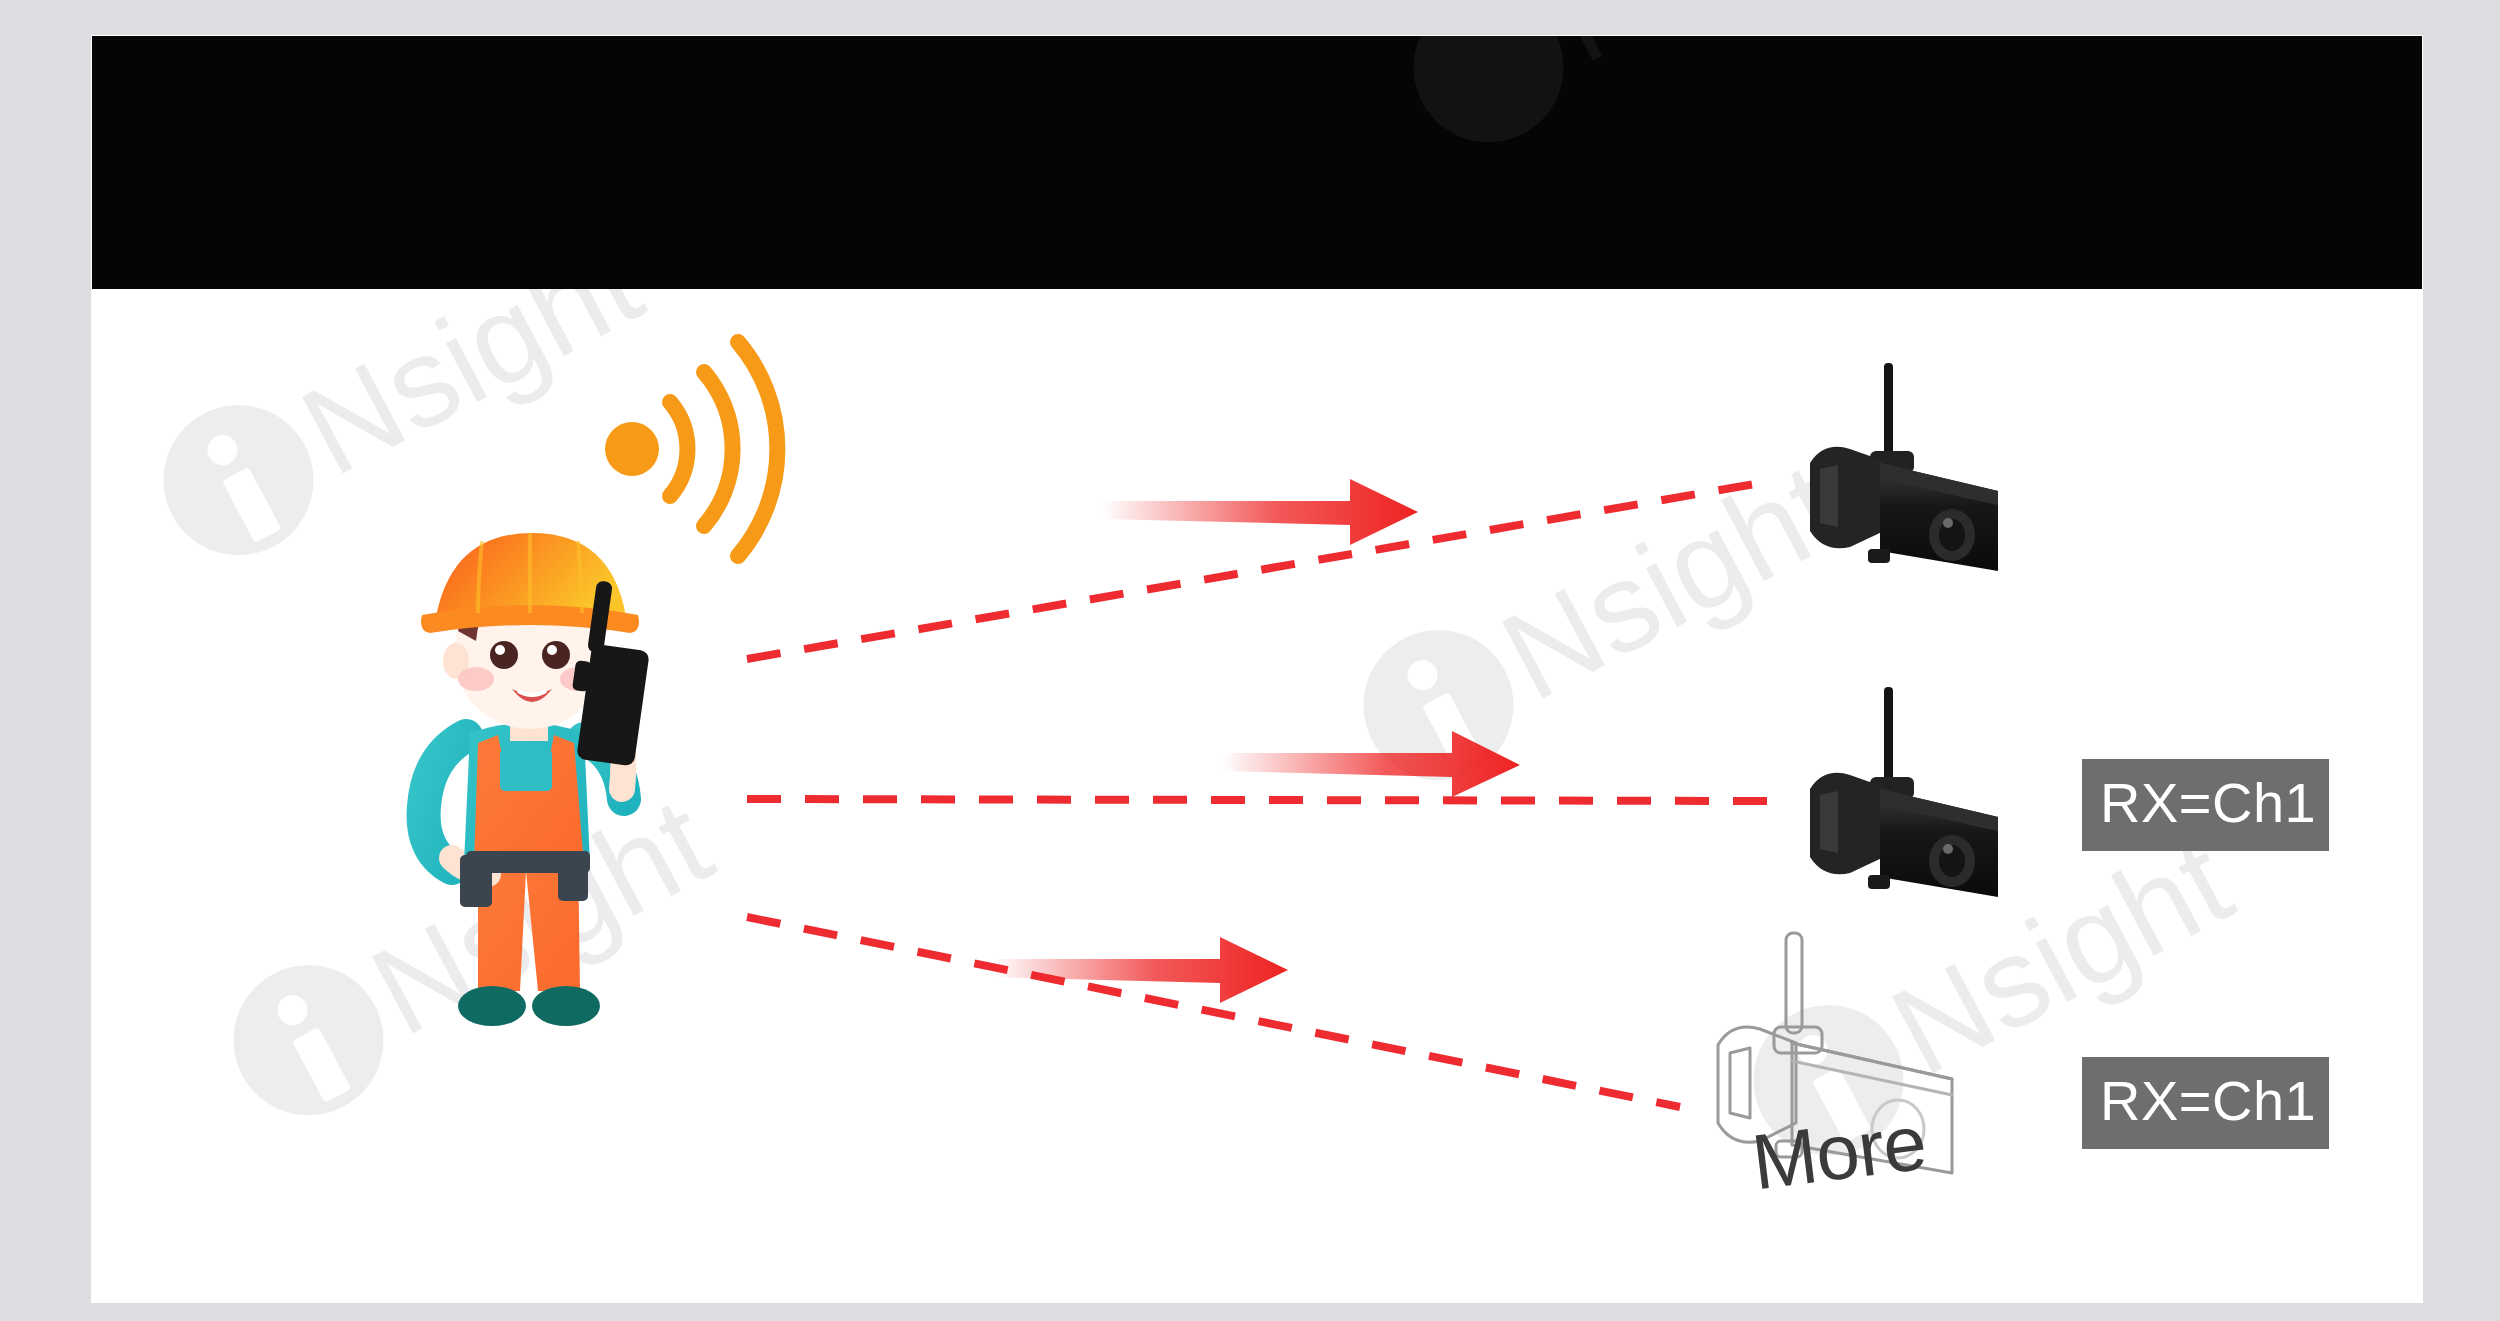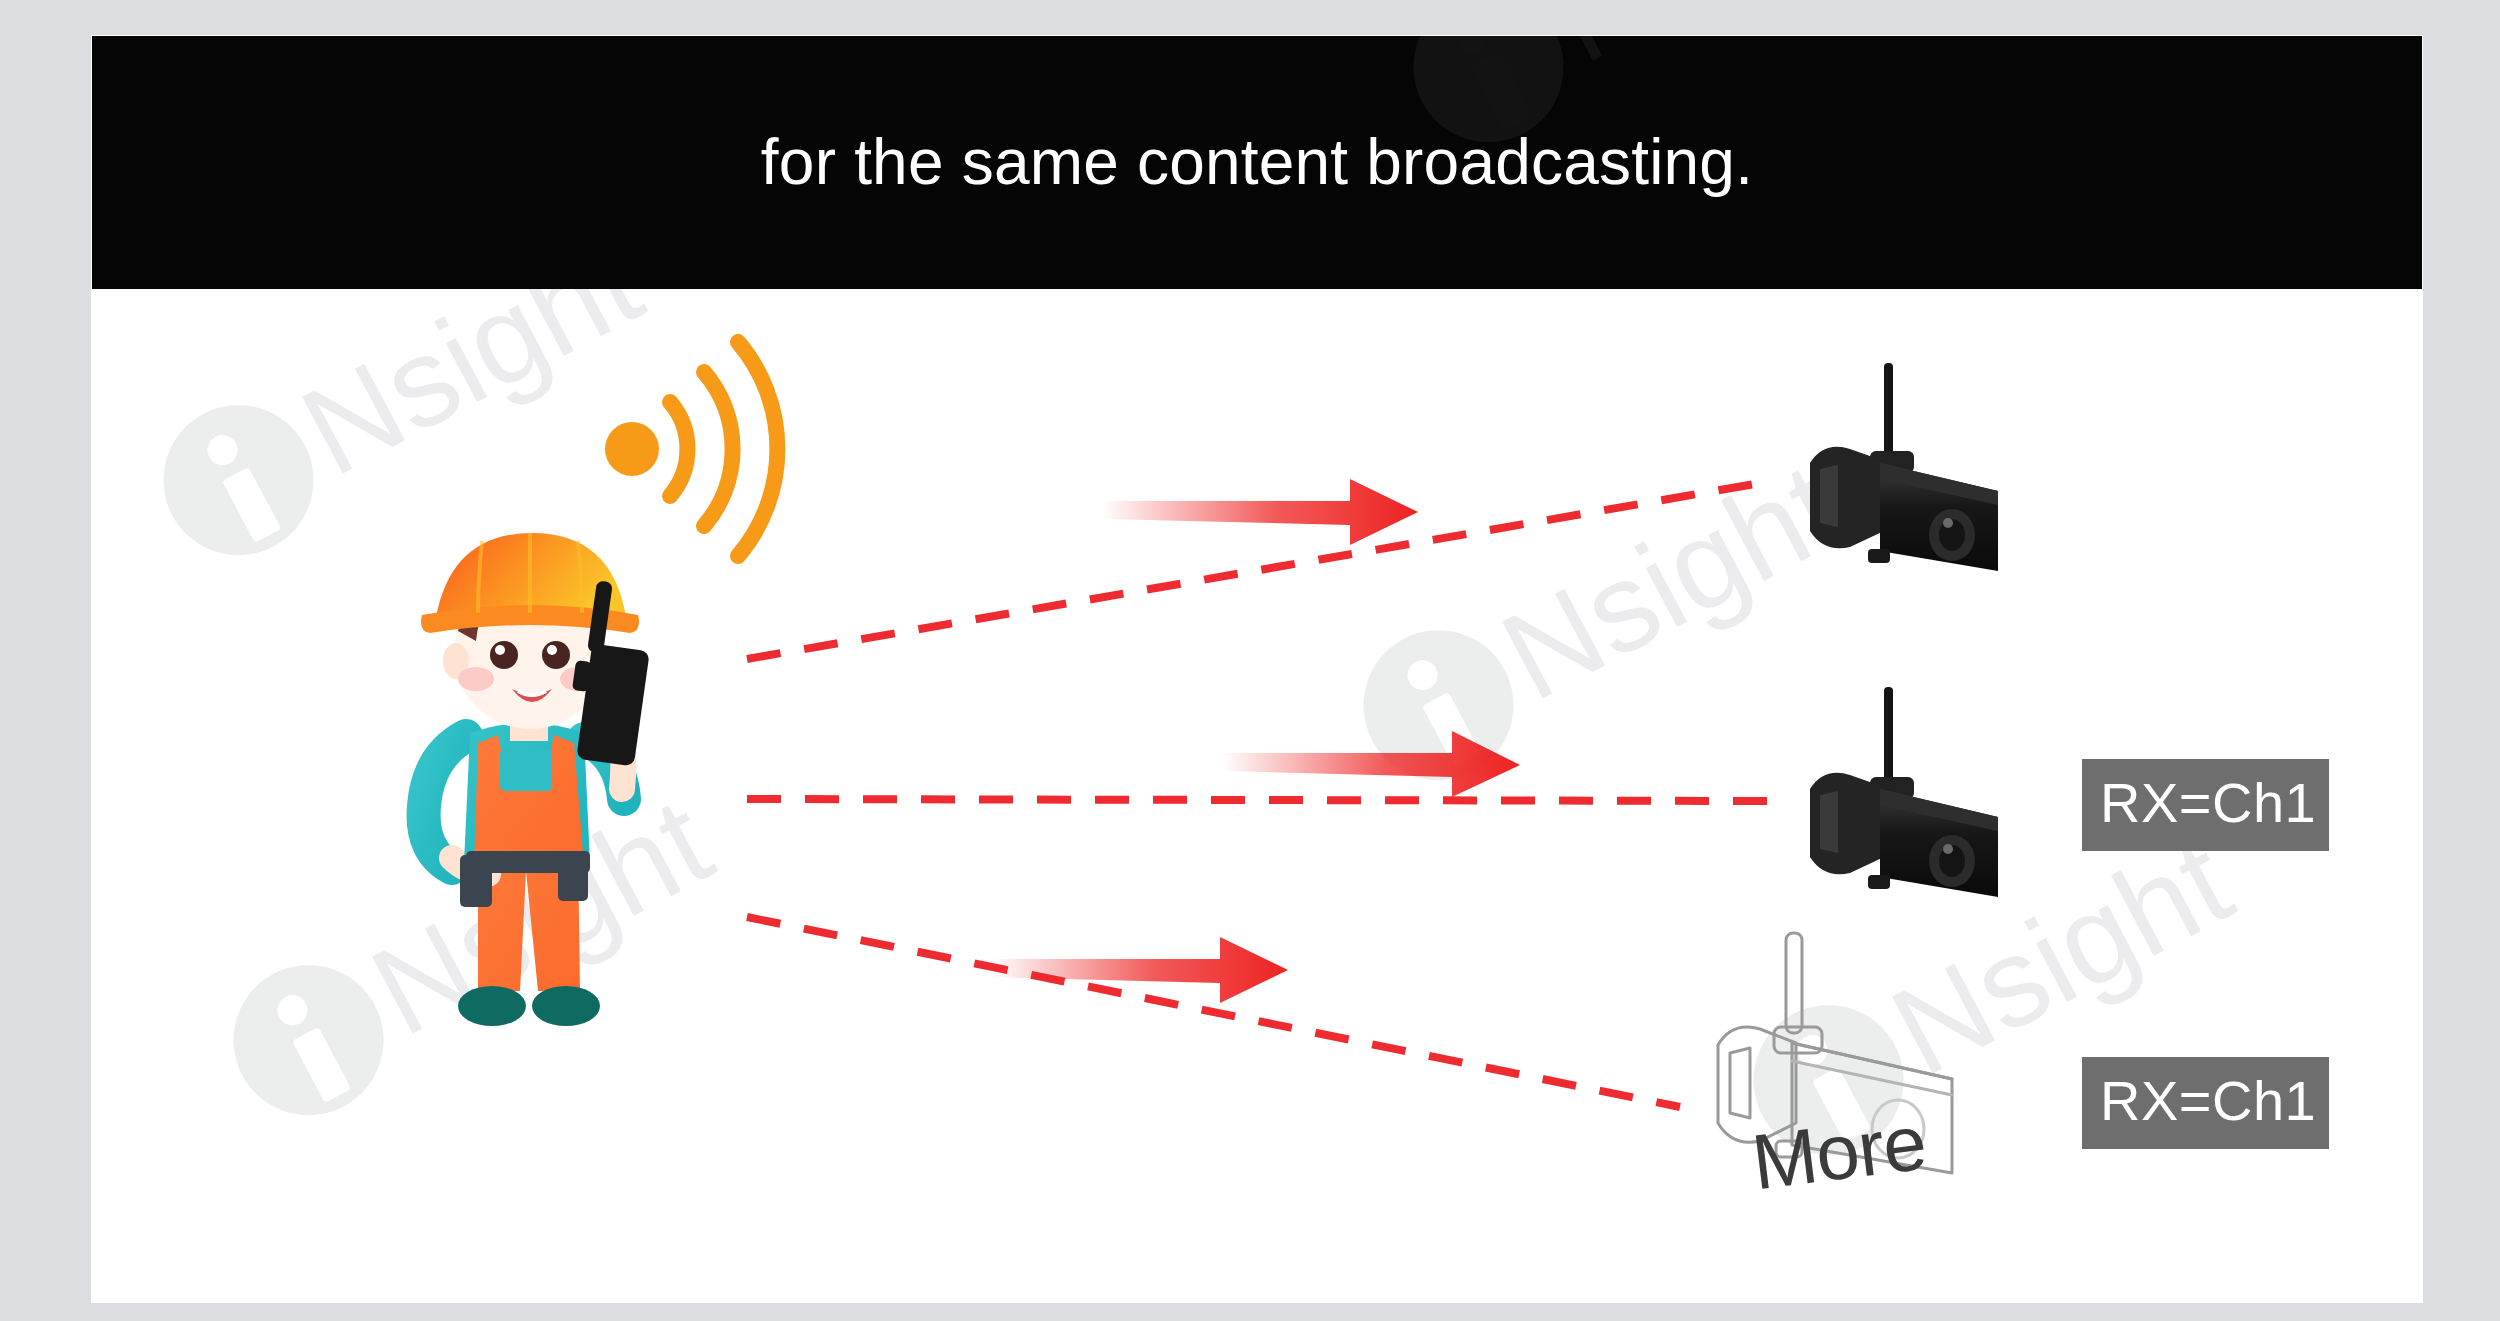--- a/index.html
+++ b/index.html
@@ -179,21 +179,20 @@
     letter-spacing: -1px;
   }
 </style>
 </head>
 <body>
 
 <div id="stage">
   <div id="slide">
 
     <div id="header-bar">
-      <div class="header-line l2">for the same content broadcasting.</div>
 
       <div class="wm" style="left:1300px; top:-130px; transform:rotate(-28deg); opacity:.055;">
         <div class="wm-logo"></div>
         <div class="wm-text">Nsight</div>
       </div>
     </div>
 
     <div id="body-canvas">
 
       <div class="wm" style="left:50px; top:30px; transform:rotate(-28deg);">

